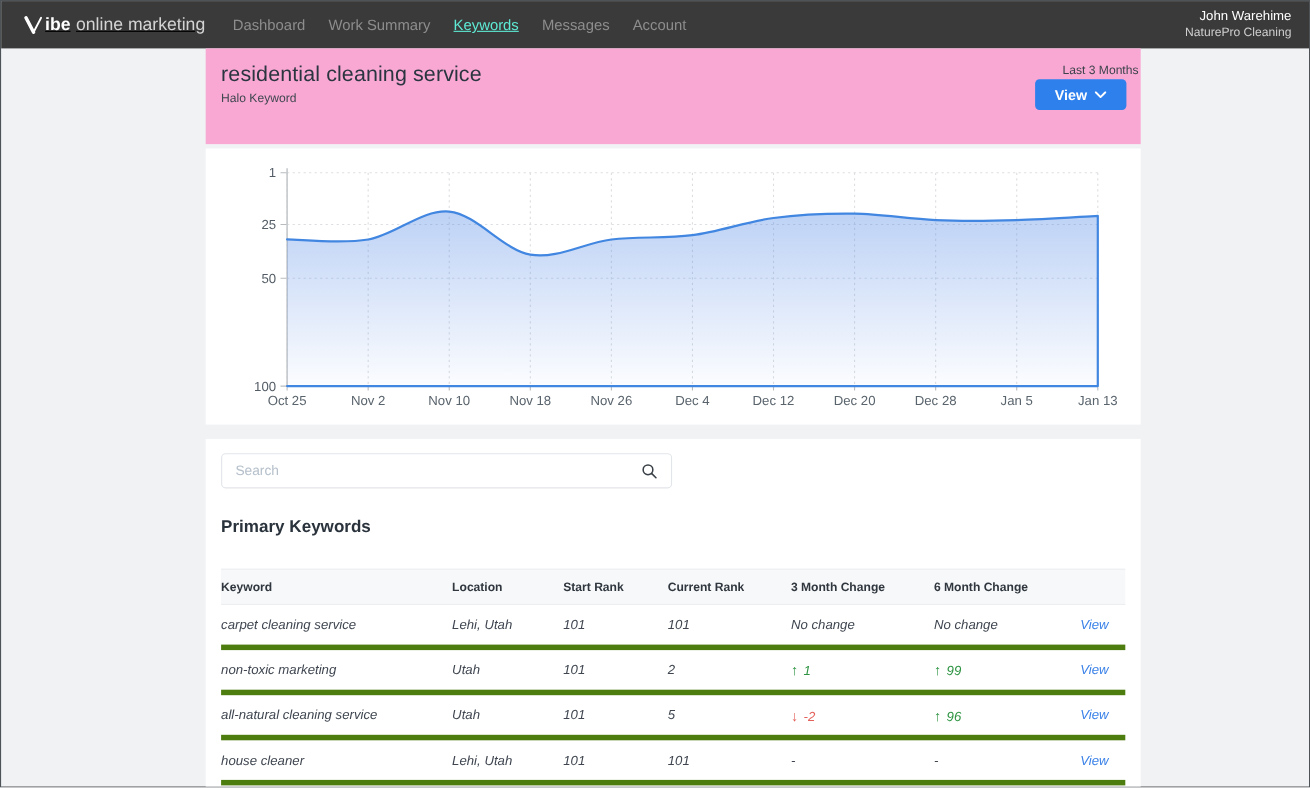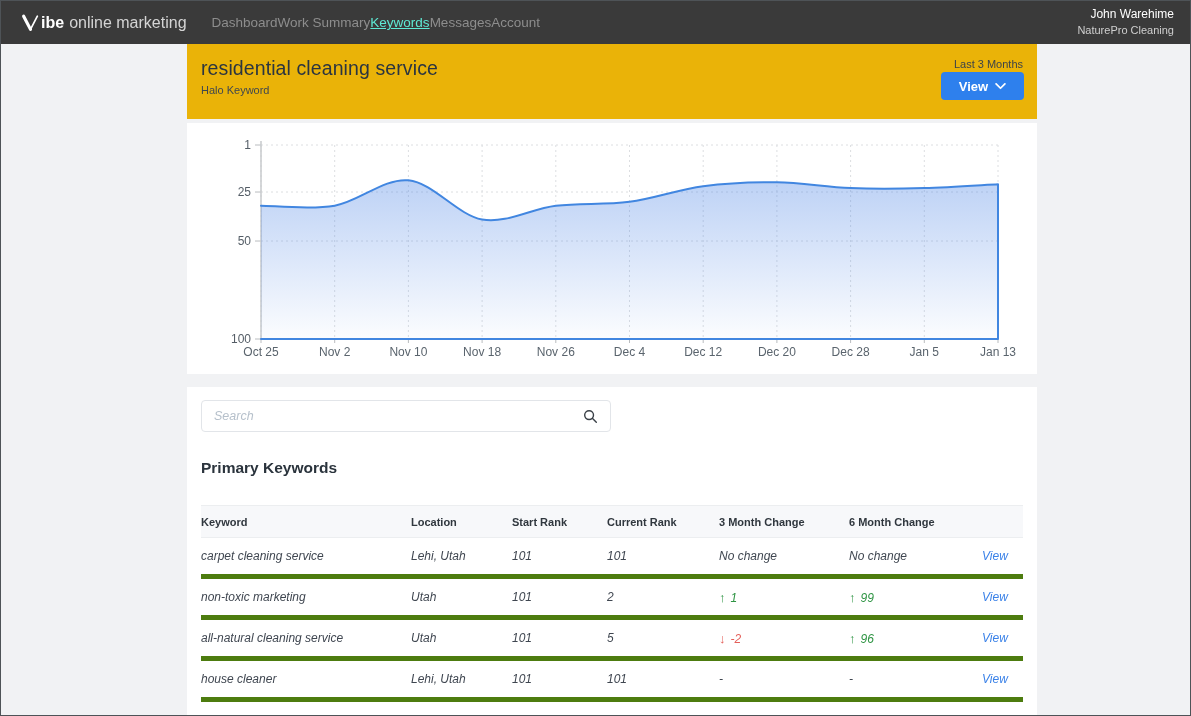--- a/index.html
+++ b/index.html
@@ -1,48 +1,48 @@
 <!DOCTYPE html>
 <html><head>
 <meta charset="utf-8">
 <style>
   * { margin:0; padding:0; box-sizing:border-box; }
   html,body { width:1191px; height:716px; font-family:"Liberation Sans",sans-serif; background:#fff; }
   .window { position:relative; width:1191px; height:716px; border:1px solid #4e5357; overflow:hidden; background:#f1f2f4; }
 
   
   .navbar { height:43px; background:#3a3a3a; display:flex; align-items:center; padding:0 16px 0 20px; }
-  .brand { display:flex; align-items:center; cursor:pointer; }
+  .brand { display:flex; align-items:center; cursor:pointer;text-decoration:underline; }
   .brand-bold { font-weight:bold; font-size:16px; color:#fff; margin-left:1px; }
   .brand-rest { font-size:16px; color:#d4d4d4; margin-left:5px; }
-  .nav-items { display:flex; margin-left:25px; flex:1;text-align:right; }
+  .nav-items { display:flex; gap:21px; margin-left:25px; flex:1;text-align:right; }
   .nav-item { font-size:13.5px; color:#8d8d8d; cursor:pointer; text-decoration:none; }
   .nav-item.active { color:#5eead4;text-decoration:underline; }
   .user { text-align:right; line-height:1.4; }
   .user-name { font-size:12px; color:#fff; }
   .user-org { font-size:11px; color:#cfcfcf; }
 
   
   .content { width:850px; margin-left:186px; }
 
   
-  .header-card { background:#eab308; height:75px; position:relative; padding:13px 14px 0; }
+  .header-card { background:#f9a8d4; height:87px; position:relative; padding:13px 14px 0; }
   .page-title { font-size:19.5px; font-weight:500; color:#2b3540; letter-spacing:.1px; }
   .page-subtitle { font-size:11px; color:#3f474f; margin-top:4px; }
-  .range-label { position:absolute; top:14px; right:14px; font-size:11px; color:#3c434a; }
+  .range-label { position:absolute; top:14px; right:2px; font-size:11px; color:#3c434a; }
   .view-btn { position:absolute; top:28px; right:13px; width:83px; height:28px; background:#2e80ed; border:none; border-radius:4px; color:#fff; font-size:13px; font-weight:bold; font-family:inherit; display:flex; align-items:center; justify-content:center; gap:7px; cursor:pointer; }
 
   
   .chart-card { background:#fff; height:251px; margin-top:4px; position:relative; }
   .chart-card svg { position:absolute; left:0; top:0; }
 
   
   .table-card { background:#fff; margin-top:13px; height:420px; padding:13px 14px 0; }
   .search-box { width:410px; height:32px; border:1px solid #e2e5e9; border-radius:4px; display:flex; align-items:center; padding:0 10px 0 12px; background:#fff; }
-  .search-box input { flex:1; border:none; outline:none; font-size:12.5px; color:#333; font-family:inherit;font-style:italic; }
+  .search-box input { flex:1; border:none; outline:none; font-size:12.5px; color:#333; font-family:inherit; }
   .search-box input::placeholder { color:#b6c0cb; }
   .search-btn { background:none; border:none; cursor:pointer; display:flex; padding:2px; }
   .section-title { font-size:15.5px; font-weight:bold; color:#2a333c; margin-top:27px; }
   .kw-table { margin-top:28px; }
   .t-row { display:grid; grid-template-columns:210px 101px 95px 112px 130px 133px 1fr; align-items:center; }
   .t-head { height:33px; background:#f7f8fa; border-top:1px solid #eceef0; border-bottom:1px solid #eceef0; font-size:11px; font-weight:bold; color:#30373e; }
   .t-data { height:41px; border-bottom:5px solid #4d7c0f; font-size:12px; color:#3f4650;font-style:italic; }
   .change.up { color:#2e9443; }
   .change.down { color:#e4605a; }
   .arrow { font-weight:bold; margin-right:5px; font-size:13px; }

